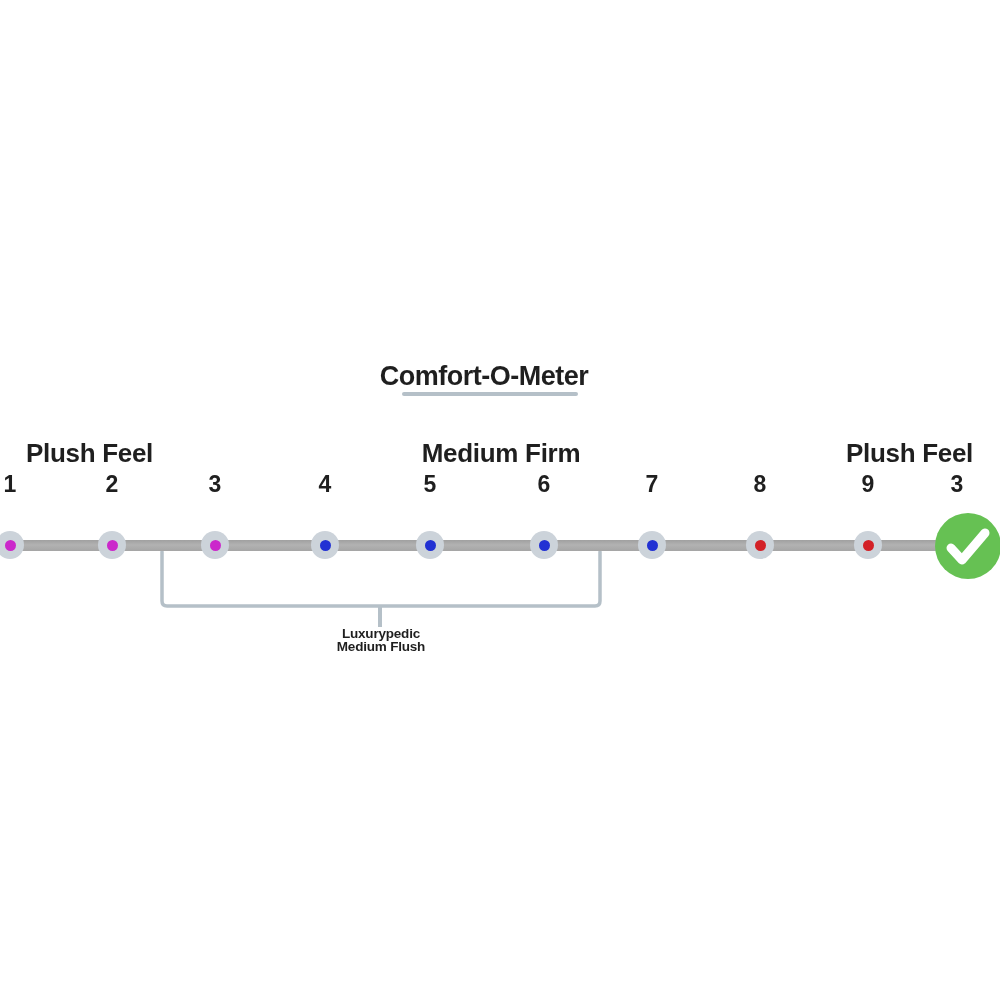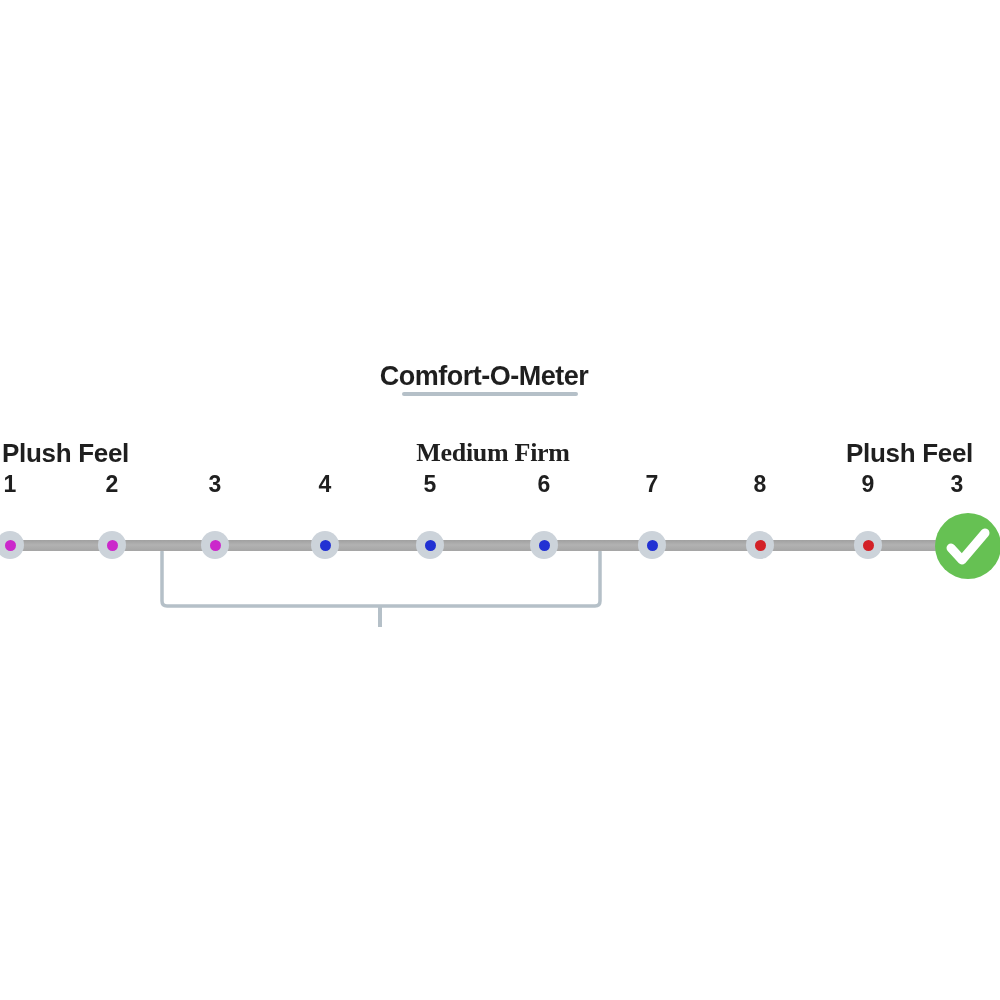--- a/index.html
+++ b/index.html
@@ -29,23 +29,24 @@
     border-radius: 2px;
   }
   .feel-label {
     position: absolute;
     top: 439px;
     font-size: 26px;
     font-weight: bold;
     letter-spacing: -0.3px;
     line-height: 28px;
     white-space: nowrap;
+    margin-left: 24px;
   }
   .feel-left  { left: 2px; }
-  .feel-center { left: 16px; width: 954px; text-align: center; font-family: Liberation Serif, serif; }
+  .feel-center { left: 0; width: 954px; text-align: center; }
   .feel-right { right: 27px; }
   .num {
     position: absolute;
     top: 472px;
     width: 60px;
     text-align: center;
     font-size: 23px;
     font-weight: bold;
     line-height: 24px;
   }
@@ -148,20 +149,24 @@
         <div class="dot-inner" style="background: rgb(211, 33, 39);"></div>
       </div>
       <div class="num" style="left: 927px;">3</div>
     </div>
 
   <svg class="bracket-svg" width="448" height="82" viewBox="0 0 448 82">
     <path d="M 4,1 L 4,50 Q 4,55 9,55 L 437,55 Q 442,55 442,50 L 442,1" fill="none" stroke="#b5c0c8" stroke-width="3.5" stroke-linecap="round"></path>
     <path d="M 222,55 L 222,76" fill="none" stroke="#b5c0c8" stroke-width="4" stroke-linecap="butt"></path>
   </svg>
 
+  <div class="annotation">
+    <div>Luxurypedic</div>
+    <div>Medium Flush</div>
+  </div>
 
   <div class="check-circle" style="background: rgb(102, 193, 83);">
     <svg width="66" height="66" viewBox="0 0 66 66">
       <polyline points="16,35 27,47 50,20" fill="none" stroke="#ffffff" stroke-width="9" stroke-linecap="round" stroke-linejoin="round"></polyline>
     </svg>
   </div>
 
 </div>
 
 </body></html>

